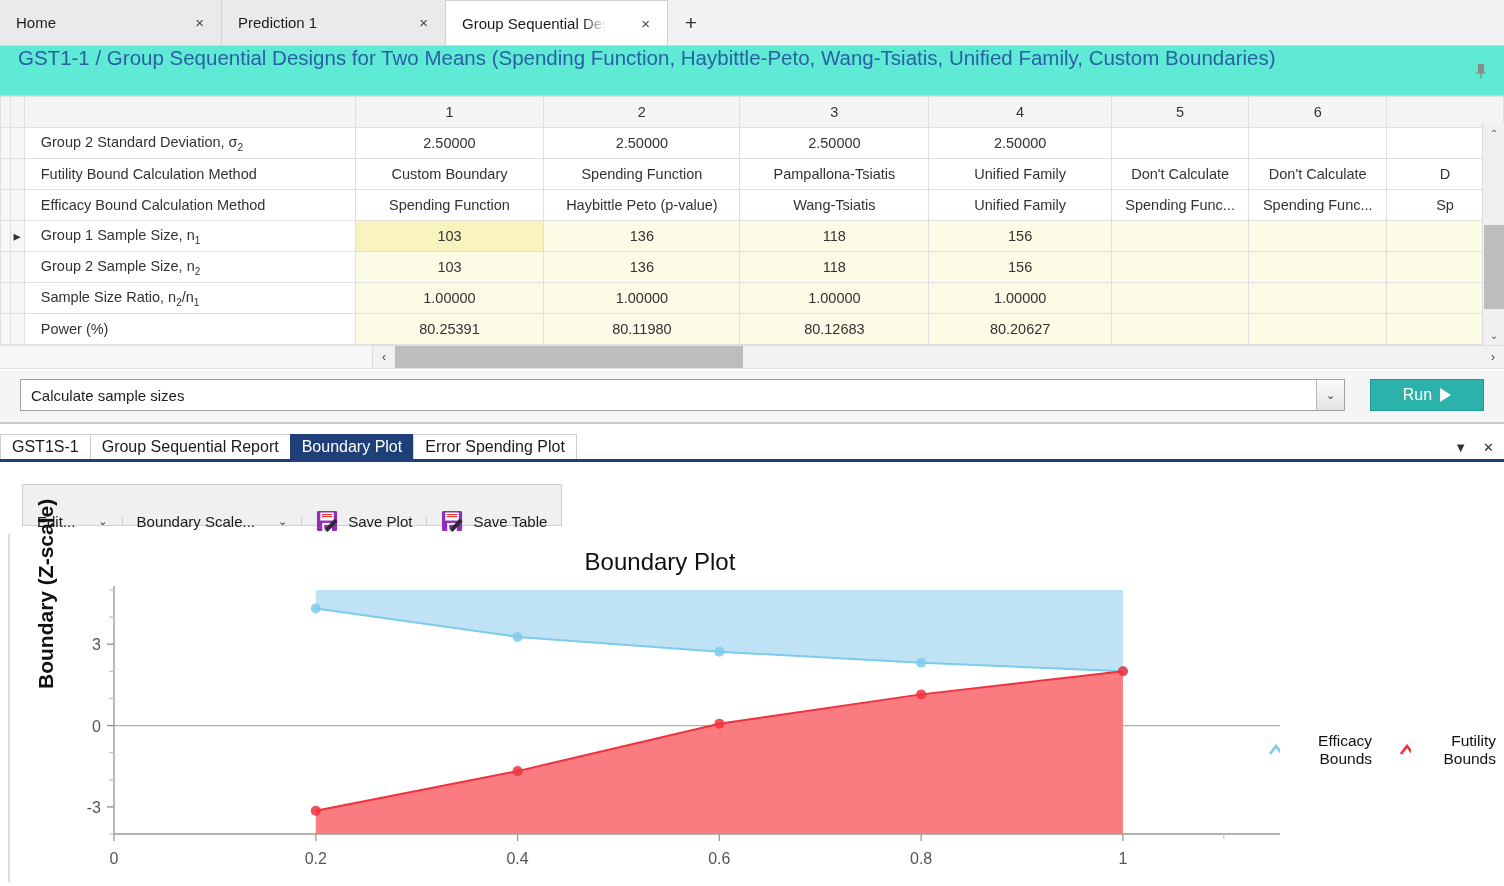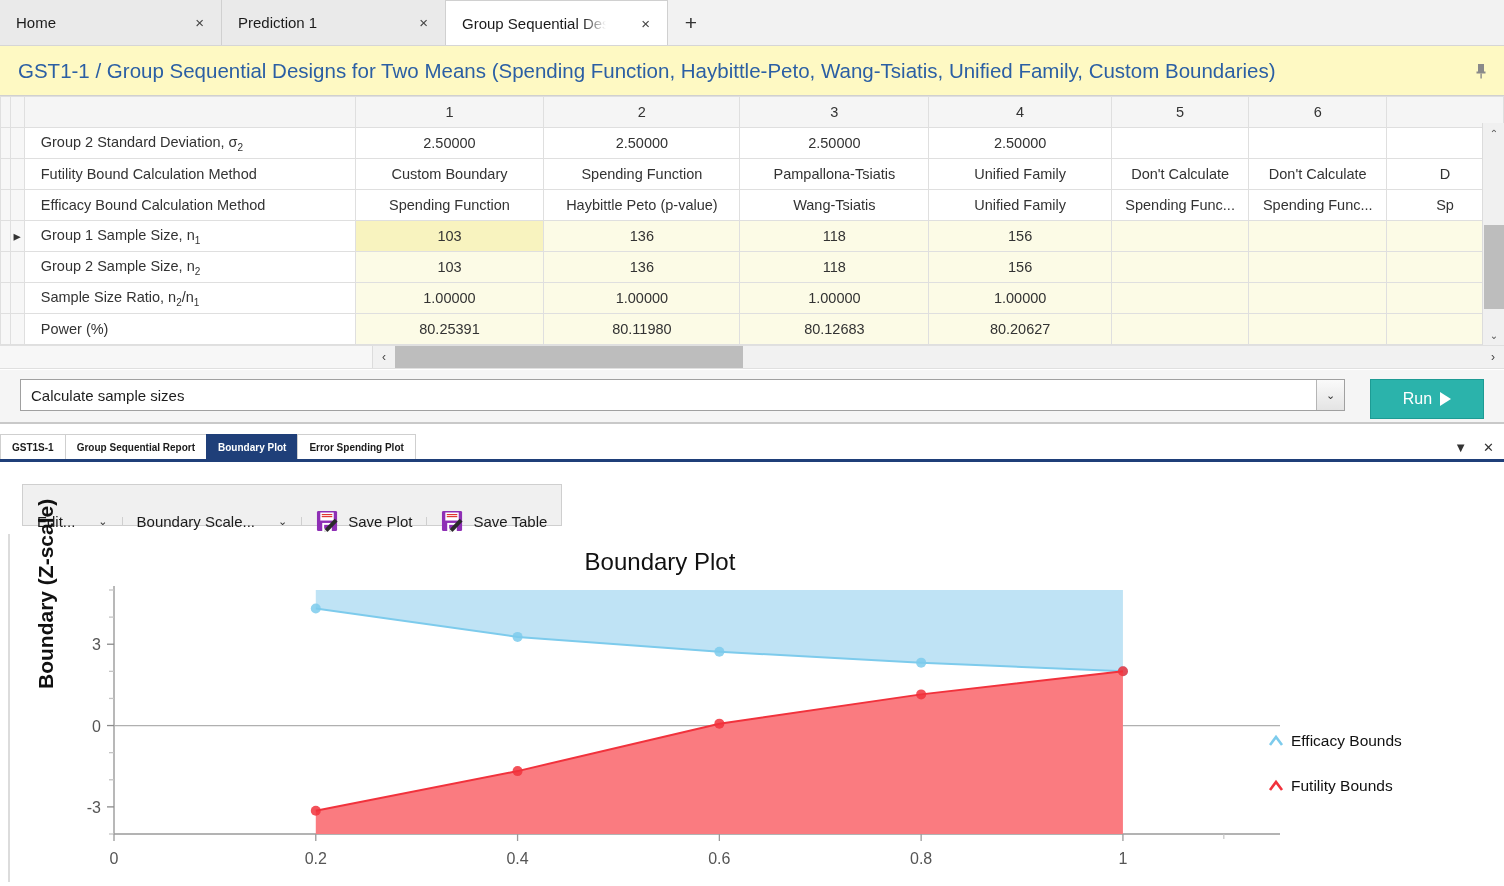--- a/index.html
+++ b/index.html
@@ -42,22 +42,22 @@
   .tab-w3 { width: 222px; gap: 13px; }
   .tab-new {
     width: 46px; height: 45px; display: flex; align-items: center;
     justify-content: center; font-size: 21px; color: #333;
     background: #f2f2f2;
   }
 
   
   .titlebar {
     position: absolute; left: 0; top: 46px; width: 1504px; height: 49px;
-    background: #fef9c3;
-    display: flex; align-items: center;
+    background: #5eead4;
+    display: flex; align-items: flex-start;
   }
   .title-text {
     margin-left: 18px;
     font-size: 20.5px; color: #2b5fa4; font-weight: 400;
     white-space: nowrap;
   }
   .pin-icon {
     position: absolute; right: 14px; top: 16px;
     width: 18px; height: 18px;
   }
@@ -136,21 +136,21 @@
   }
   .combo-text { padding-left: 10px; font-size: 15px; color: #1d1d1d; }
   .combo-btn {
     margin-left: auto; width: 28px; height: 30px;
     background: linear-gradient(#fafafa,#e4e4e4);
     border-left: 1px solid #b5b5b5;
     display: flex; align-items: center; justify-content: center;
     font-size: 11px; color: #333;
   }
   .run-btn {
-    position: absolute; right: 20px; top: 9px; width: 114px; height: 40px;
+    position: absolute; right: 20px; top: 9px; width: 114px; height: 32px;
     background: #2bb3ab; border: 1px solid #1d9b94;
     display: flex; align-items: center; justify-content: center; gap: 8px;
     color: #ffffff; font-size: 16px;
   }
   .play-tri {
     width: 0; height: 0; border-left: 11px solid #ffffff;
     border-top: 7px solid transparent; border-bottom: 7px solid transparent;
   }
 
   
@@ -158,24 +158,23 @@
     position: absolute; left: 0; top: 422px; width: 1504px; height: 464px;
     background: #ffffff; border-top: 2px solid #c9c9c9;
   }
   .panel-tabs {
     position: absolute; left: 0; top: 10px; width: 1504px; height: 28px;
     display: flex; align-items: stretch;
     border-bottom: 3px solid #1f3f79;
   }
   .ptab {
     display: flex; align-items: center; padding: 0 11px;
-    font-size: 10px; color: #1b1b1b;
+    font-size: 16px; color: #1b1b1b;
     background: #ffffff; border: 1px solid #cfcfcf; border-bottom: none;
     margin-right: -1px;
-    font-weight: bold;
   }
   .ptab.active { background: #1f3f79; color: #ffffff; border-color: #1f3f79; }
   .panel-ctrls {
     position: absolute; right: 10px; top: 10px; height: 26px;
     display: flex; align-items: center; gap: 16px;
   }
   .panel-ctrls span { font-size: 13px; color: #333; }
 
   .toolbar {
     position: absolute; left: 22px; top: 60px; height: 42px;
@@ -202,21 +201,21 @@
     text-align: center; font-size: 24px; color: #111;
   }
   .ylabel {
     position: absolute; left: 24px; top: 155px;
     transform: rotate(-90deg); transform-origin: left top;
     font-size: 21px; font-weight: bold; color: #111;
     white-space: nowrap;
   }
   .legend {
     position: absolute; left: 1258px; top: 198px;
-    display: flex; flex-direction: column; gap: 27px;
+    display: flex; flex-direction: row; gap: 27px; text-align: right;
   }
   .legend-row { display: flex; align-items: center; gap: 7px;
                 font-size: 15.5px; color: #111; }
 </style>
 </head>
 <body>
 
 <div class="tabbar">
   <div class="tab tab-w1">
     <span class="tab-label">Home</span>

